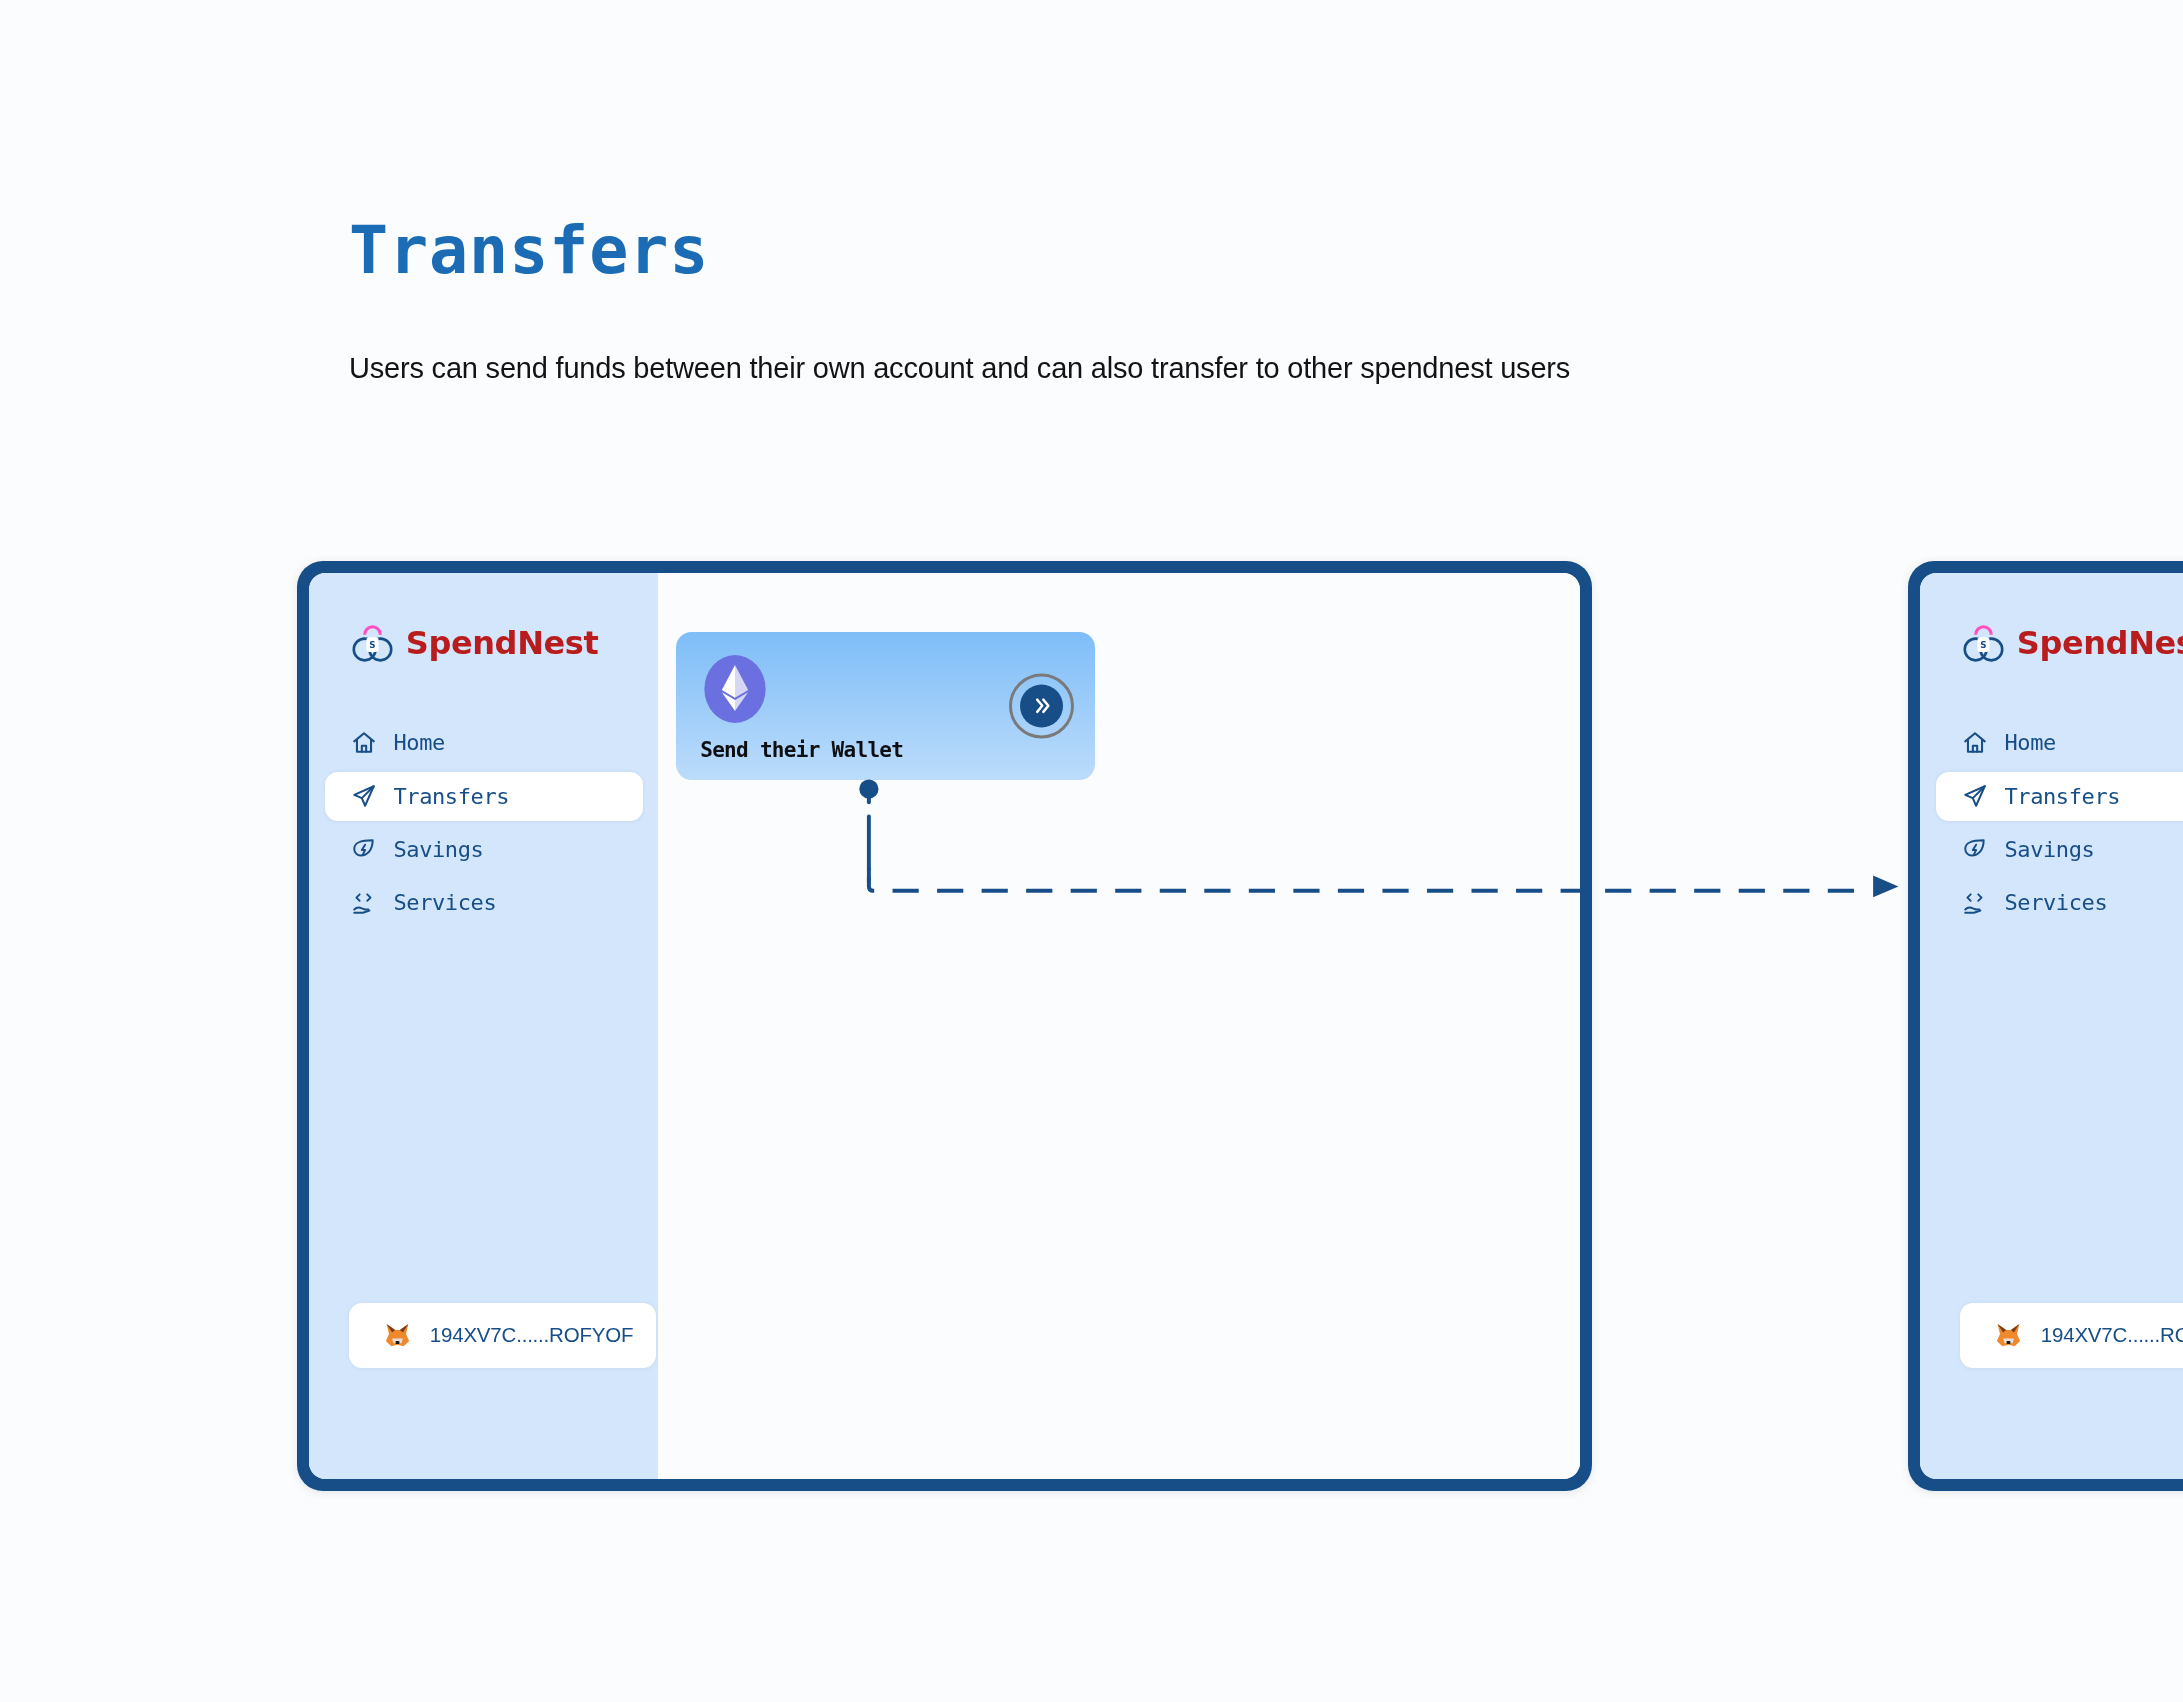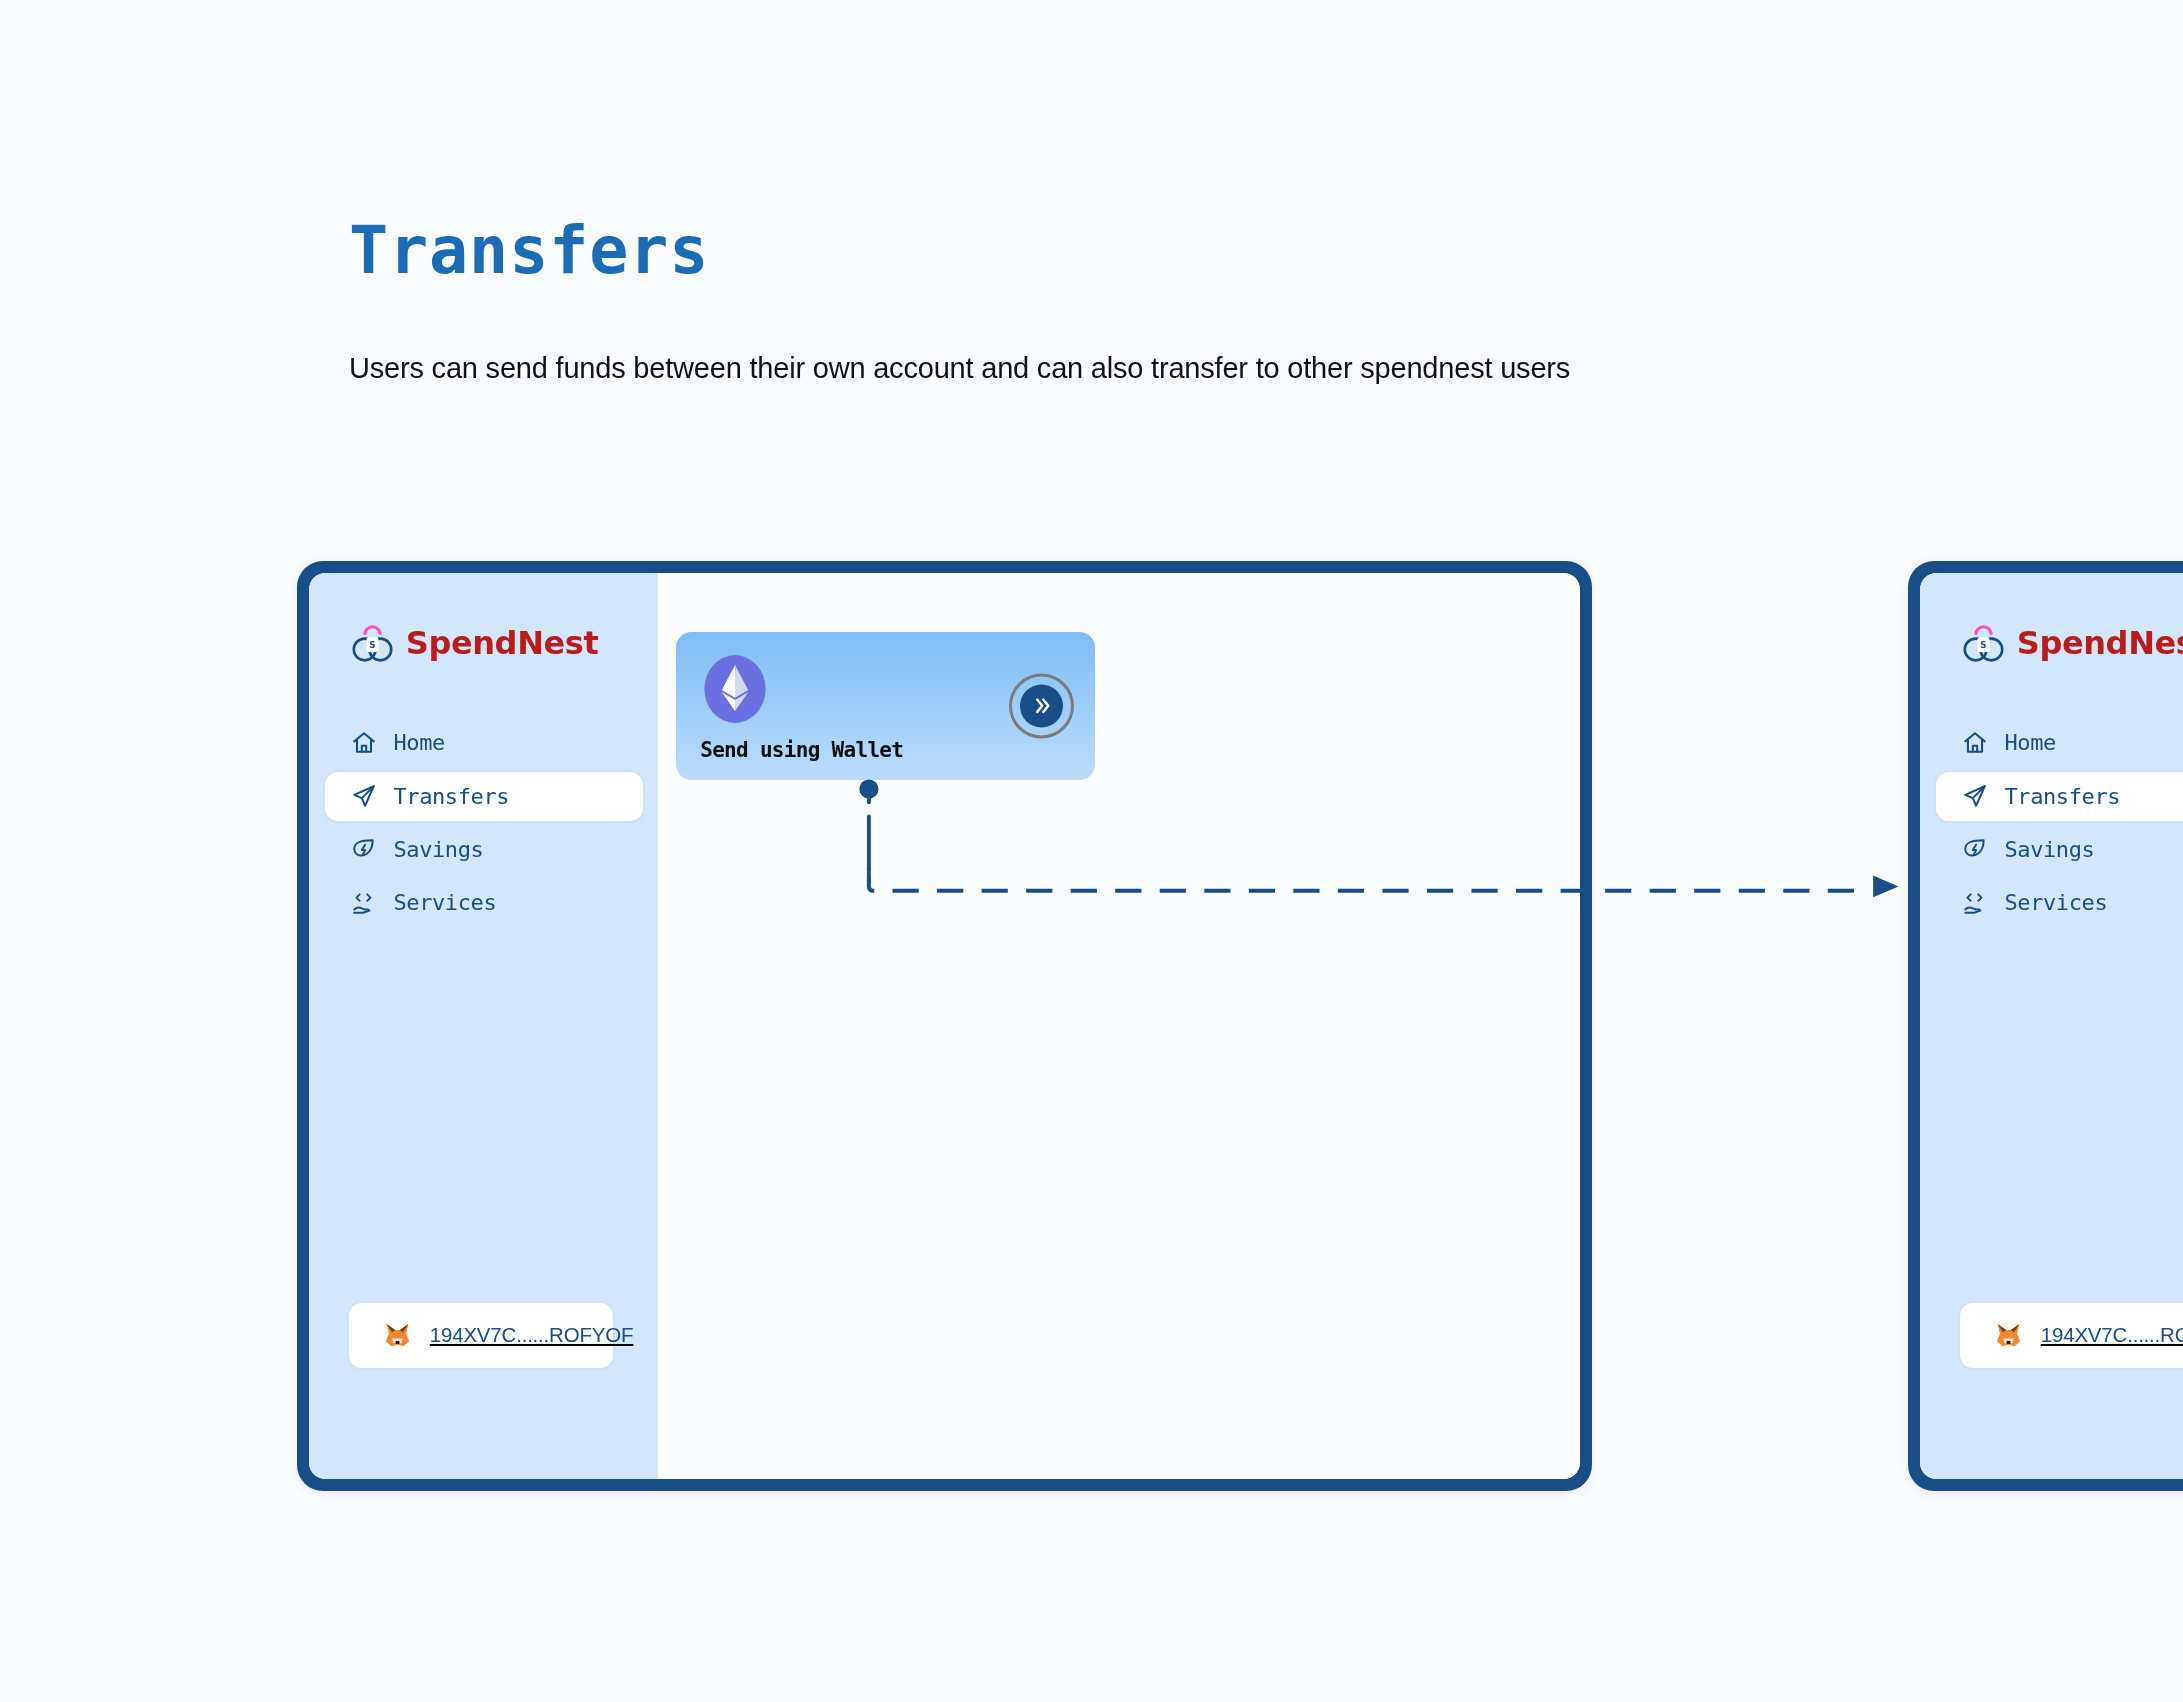--- a/index.html
+++ b/index.html
@@ -67,26 +67,25 @@
   }
   .nav-item.active { background: #ffffff; box-shadow: 0 0.9px 4.4px rgba(20,60,110,.07); }
   .nav-icon { width: 26px; height: 26px; flex: 0 0 26px; display: block; }
   .nav-label {
     font-family: "DejaVu Sans Mono", monospace;
     font-size: 22px; font-weight: 400; color: #174e87; letter-spacing: -0.4px;
   }
 
   .wallet-chip {
     position: absolute; left: 40px; bottom: 111px;
-    width: 264px; height: 65px;
+    width: 307px; height: 65px;
     background: #ffffff; border-radius: 13px;
     display: flex; align-items: center; gap: 16.6px;
     padding-left: 33px;
     box-shadow: 0 0.9px 4.4px rgba(20,60,110,.06);
-    text-decoration: underline;
   }
   .fox { width: 31px; height: 31px; flex: 0 0 31px; }
   .wallet-addr {
     font-size: 20.5px; color: #174e87; font-weight: 400; letter-spacing: -0.2px;
   }
 
   
   .content { flex: 1; background: #fbfcfd; position: relative; }
 
   
@@ -209,21 +208,21 @@
           <div class="action-card">
             <span class="card-icon">
               <svg viewBox="0 0 64 64" width="70" height="70">
                 <ellipse cx="32" cy="32" rx="28" ry="31" fill="#6a70e0"></ellipse>
                 <path d="M32 10 20 33l12 7V10Z" fill="#ffffff"></path>
                 <path d="M32 10l12 23-12 7V10Z" fill="#d5d8f5"></path>
                 <path d="M32 42 20 35l12 17V42Z" fill="#ffffff"></path>
                 <path d="M32 42l12-7-12 17V42Z" fill="#d5d8f5"></path>
               </svg>
             </span>
-            <span class="card-label">Send using Wallet</span>
+            <span class="card-label">Send their Wallet</span>
             <span class="card-go">
               <span class="card-go-dot">
                 <svg viewBox="0 0 24 24" width="24.5" height="24.5" fill="none" stroke="#ffffff" stroke-width="2.4" stroke-linecap="round" stroke-linejoin="round">
                   <path d="M8 6l5 6-5 6"></path>
                     <path d="M14 6l5 6-5 6"></path>
                 </svg>
               </span>
             </span>
           </div>
 

